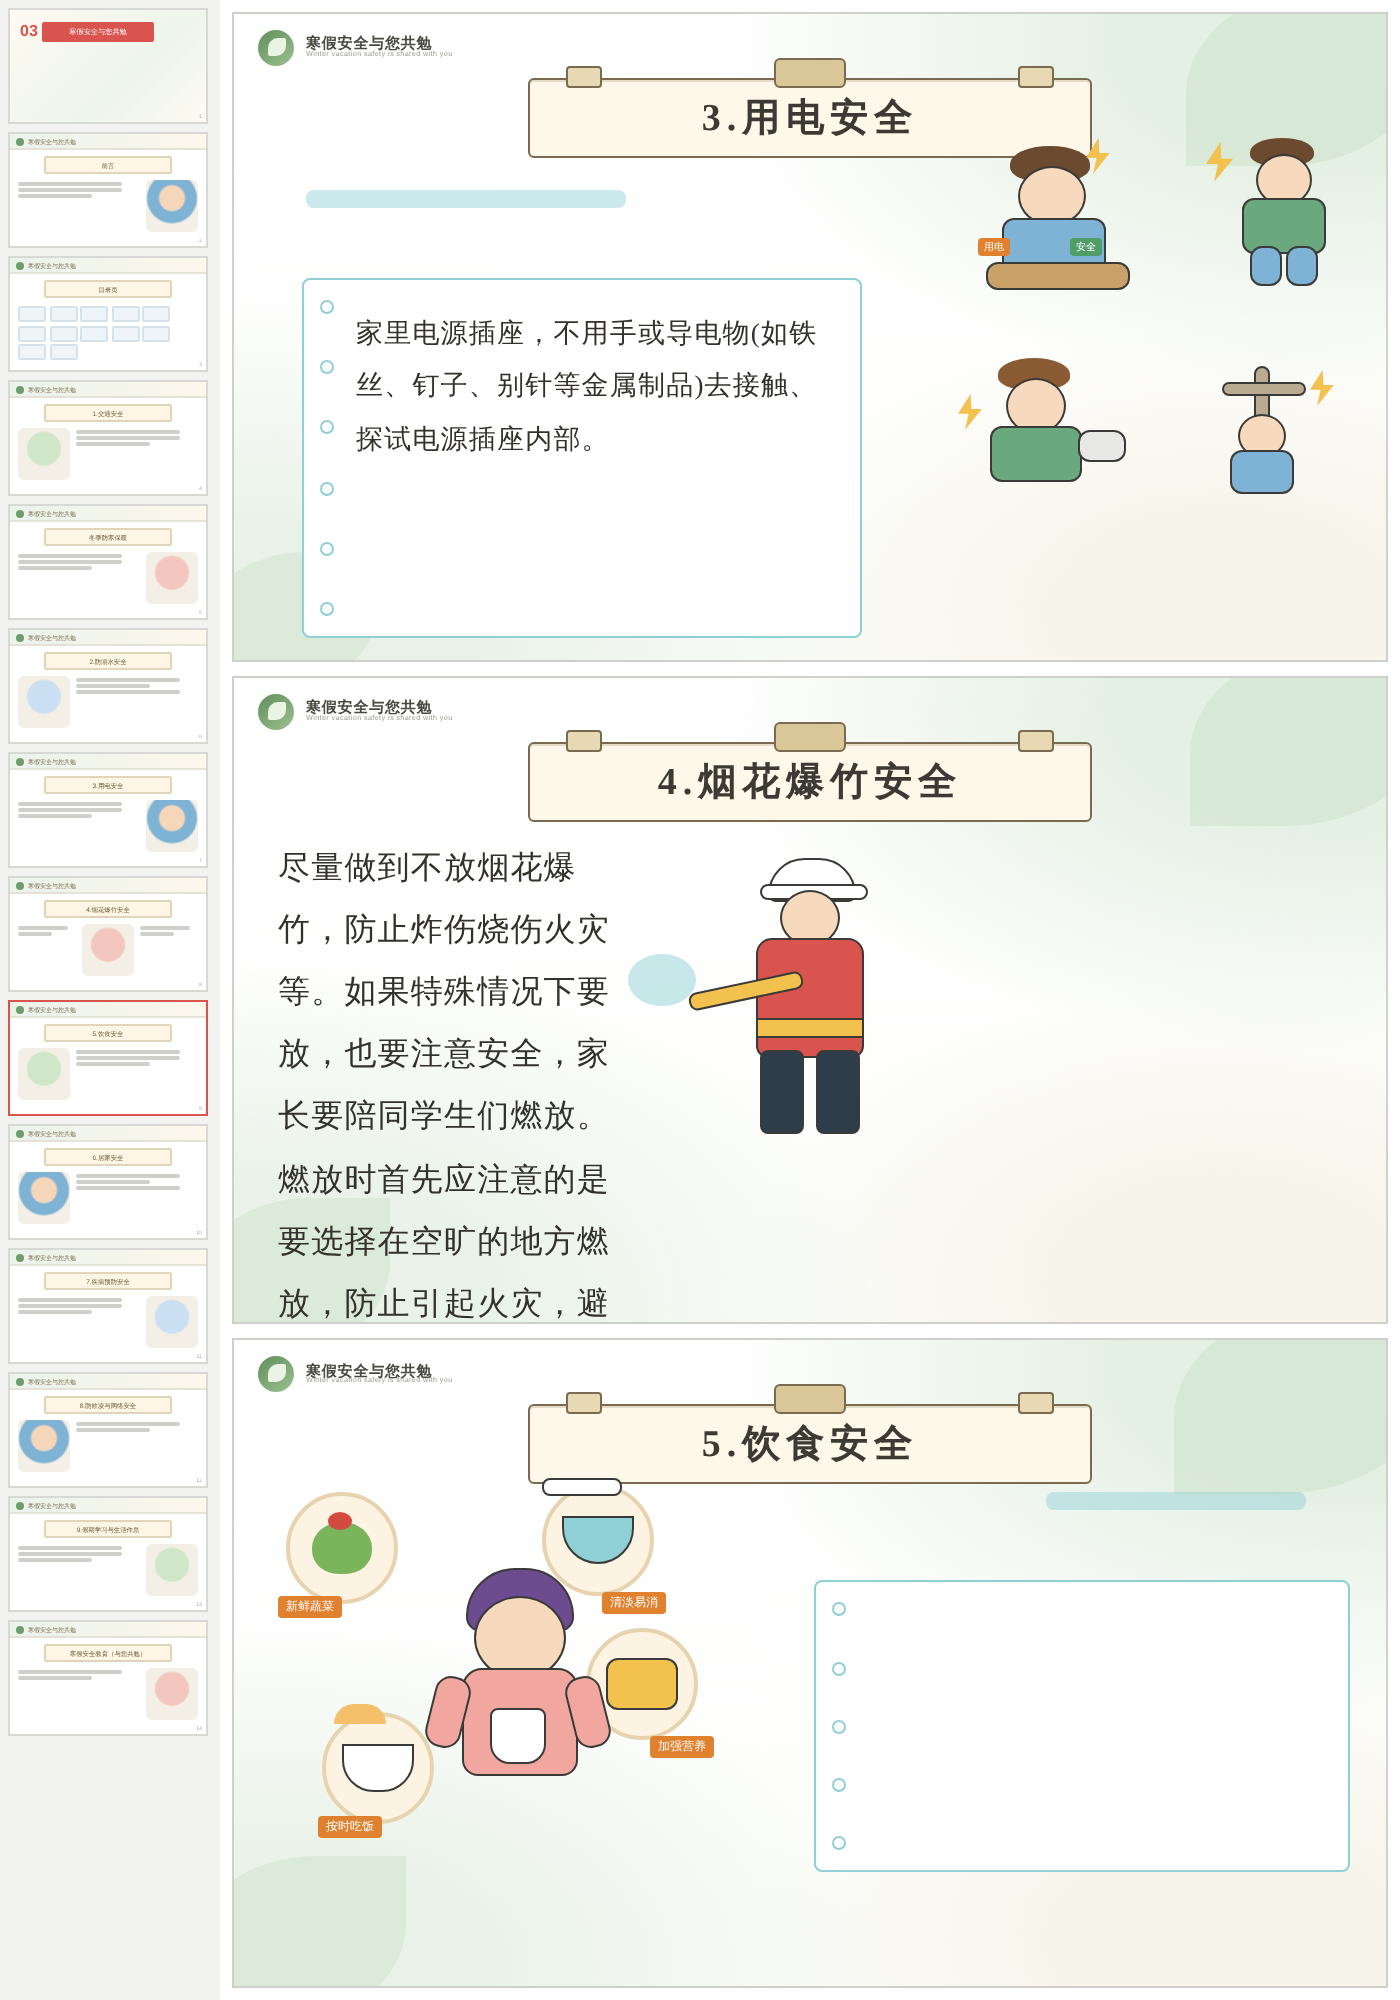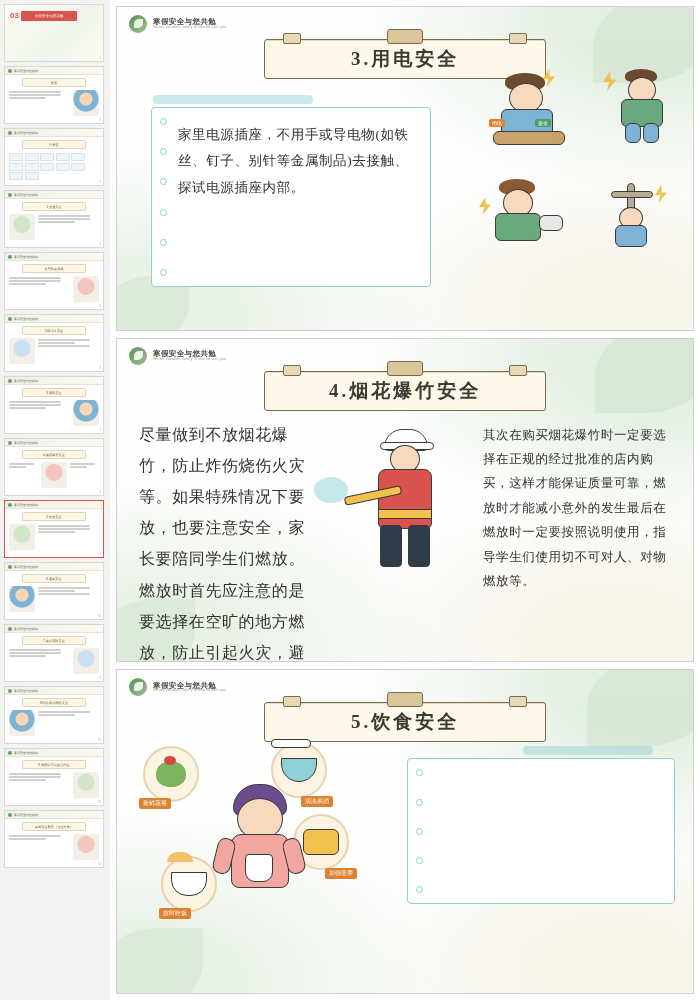--- a/index.html
+++ b/index.html
@@ -169,20 +169,21 @@
   }
 
   
   .text-card{
     position:absolute;
     background:#ffffff;
     border:1.6px solid #8fcfd6;
     border-radius:4px;
     box-sizing:border-box;
     z-index:3;
+    margin-top:32px;
   }
   .text-card .dots{
     position:absolute;left:8px;top:10px;bottom:10px;width:8px;
     display:flex;flex-direction:column;justify-content:space-between;
   }
   .text-card .dots i{
     display:block;width:7px;height:7px;border-radius:50%;
     border:1.5px solid #8fcfd6;box-sizing:border-box;
   }
   .body-text{
@@ -584,21 +585,20 @@
         </div>
       </div>
 
       <div class="title-plate">
         <div class="tclip"></div>
         <div class="title-text">4.烟花爆竹安全</div>
       </div>
 
       <div class="body-text" style="position:absolute;left:22px;top:80px;width:180px;font-size:16px;z-index:3;">尽量做到不放烟花爆竹，防止炸伤烧伤火灾等。如果特殊情况下要放，也要注意安全，家长要陪同学生们燃放。燃放时首先应注意的是要选择在空旷的地方燃放，防止引起火灾，避免伤到行人。</div>
 
-      <div class="body-text" style="position:absolute;right:18px;top:84px;width:192px;font-size:12.5px;z-index:3;">其次在购买烟花爆竹时一定要选择在正规的经过批准的店内购买，这样才能保证质量可靠，燃放时才能减小意外的发生最后在燃放时一定要按照说明使用，指导学生们使用切不可对人、对物燃放等。</div>
 
       <div class="fire-art">
         <div class="helmet"></div>
         <div class="face f-face"></div>
         <div class="body-sh f-suit"></div>
         <div class="f-belt"></div>
         <div class="f-leg" style="left:30px;"></div>
         <div class="f-leg" style="left:58px;"></div>
         <div class="f-hose"></div>
         <div class="water"></div>

